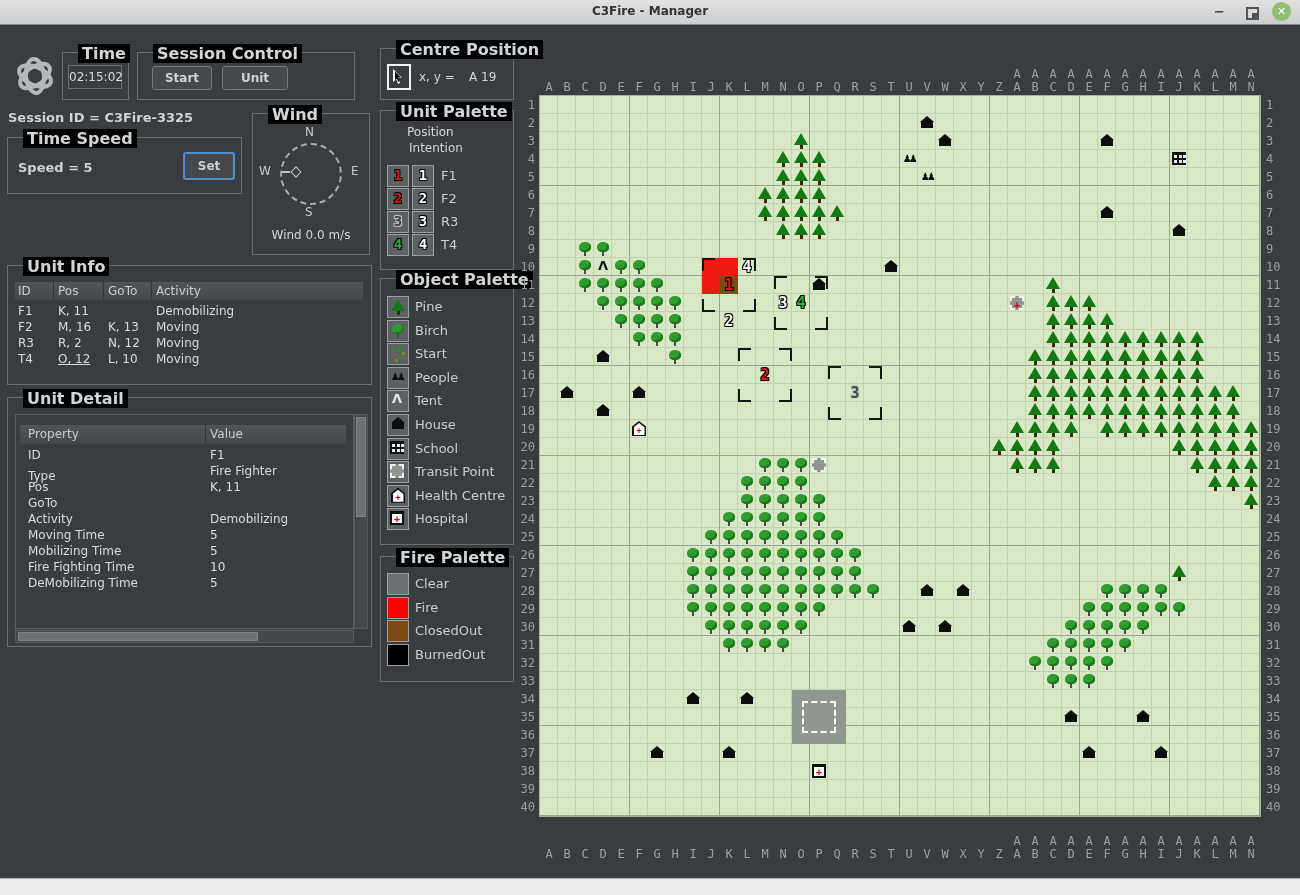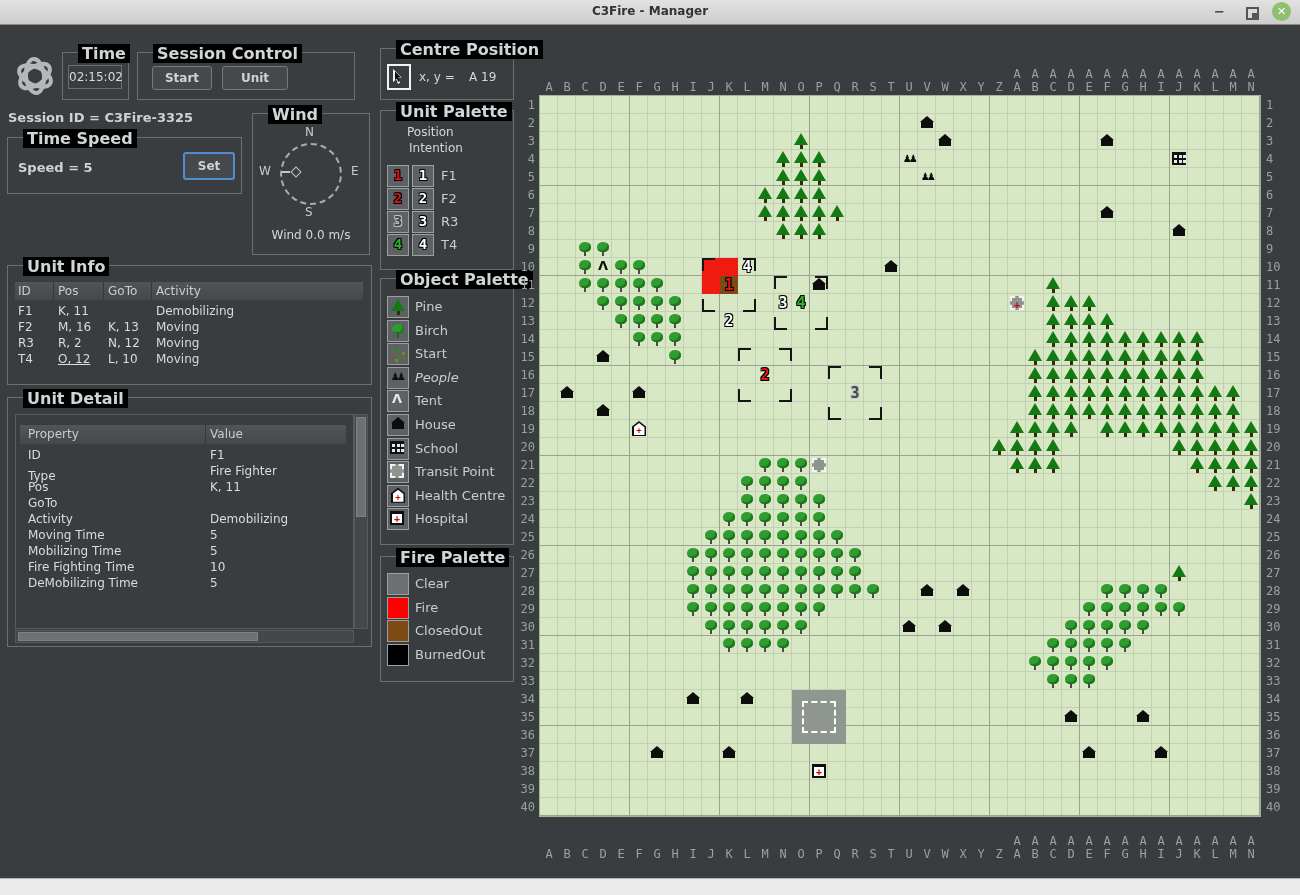--- a/index.html
+++ b/index.html
@@ -283,21 +283,21 @@
           <div class="mobj birch" style="left: 1px; top: 1px;"></div>
         </div>
         <div class="plabel" style="left: 34px; top: 43.6px;">Birch</div>
         <div class="picon" style="left: 6px; top: 64.2px;">
           <div style="position: absolute; left: 4px; top: 4px; width: 3px; height: 3px; background: rgb(46, 139, 46); box-shadow: rgb(46, 139, 46) 6px 1px 0px, rgb(107, 142, 35) 10px 4px 0px, rgb(139, 90, 43) 1px 6px 0px, rgb(46, 139, 46) 6px 8px 0px, rgb(139, 90, 43) 11px 9px 0px, rgb(107, 142, 35) 3px 11px 0px;"></div>
         </div>
         <div class="plabel" style="left: 34px; top: 67.2px;">Start</div>
         <div class="picon" style="left: 6px; top: 87.8px;">
           <div class="mobj people" style="color: rgb(17, 17, 17);">♟♟</div>
         </div>
-        <div class="plabel" style="left: 34px; top: 90.8px; font-style: italic;">People</div>
+        <div class="plabel" style="left: 34px; top: 90.8px;">People</div>
         <div class="picon" style="left: 6px; top: 111.4px;">
           <div class="mobj tent" style="color: rgb(232, 232, 232);">Λ</div>
         </div>
         <div class="plabel" style="left: 34px; top: 114.4px;">Tent</div>
         <div class="picon" style="left: 6px; top: 135px;">
           <div class="mobj house" style="left: 1px;"></div>
         </div>
         <div class="plabel" style="left: 34px; top: 138px;">House</div>
         <div class="picon" style="left: 6px; top: 158.6px;">
           <div class="schoolbox"></div>

